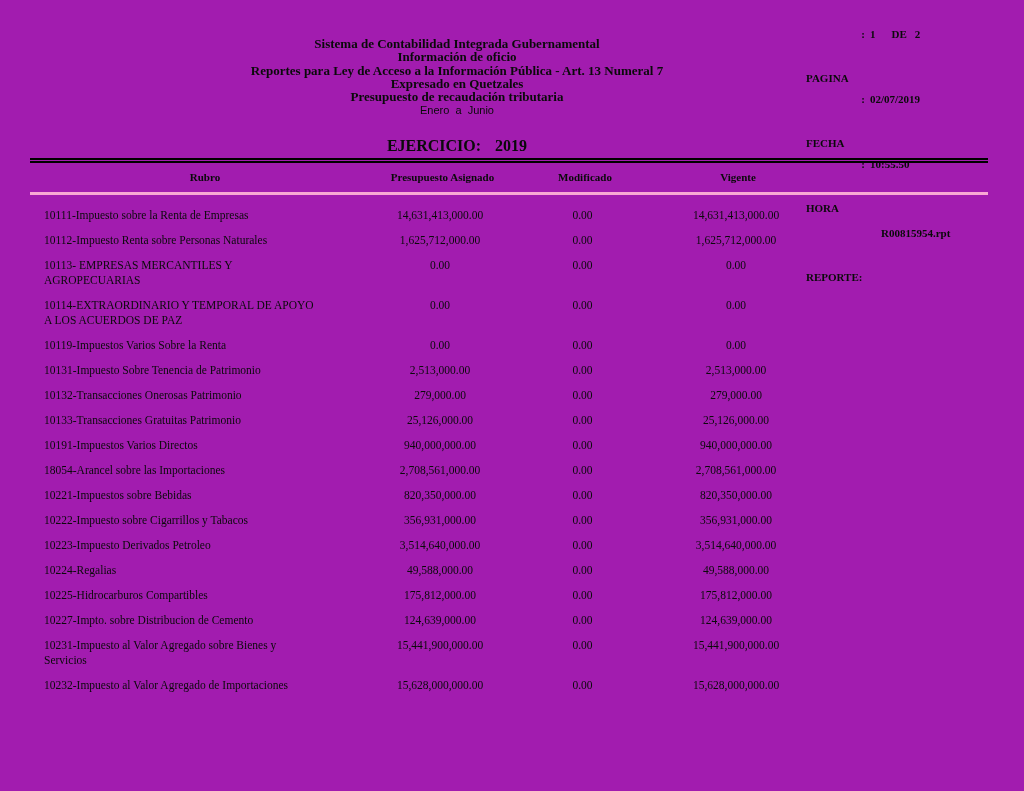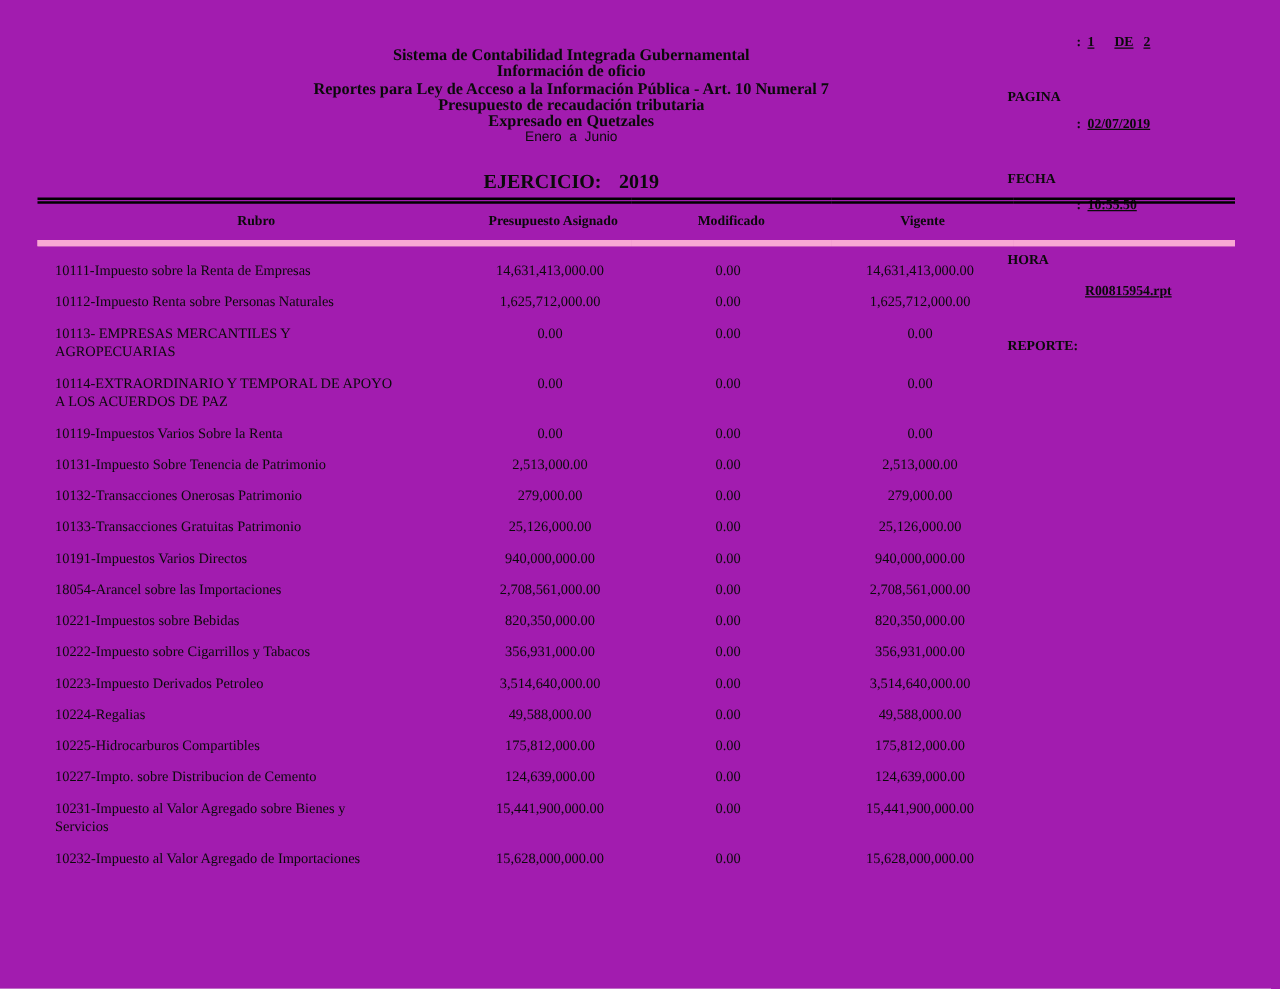--- a/index.html
+++ b/index.html
@@ -48,37 +48,37 @@
     left: 806px;
     width: 218px;
     font-weight: bold;
     font-size: 11px;
   }
   .meta-row { display: flex; margin-bottom: 9px; }
   .meta-row.reporte { margin-top: 13px; }
   .meta-label { width: 50px; margin-top: 44px; }
   .meta-label.wide { width: 56px; }
   .meta-colon { width: 14px; text-align: center; }
-  .meta-value { white-space: nowrap; text-decoration: underline; }
+  .meta-value { white-space: nowrap; }
   .meta-value .de-label { margin-left: 16px; }
   .meta-value .page-total { margin-left: 8px; }
-  .meta-value.indent { margin-left: 6px; }
+  .meta-value.indent { margin-left: 19px; }
 
   
   .budget-table {
     position: absolute;
     top: 158px;
     left: 30px;
     width: 958px;
     border-collapse: collapse;
     table-layout: fixed;
   }
   .budget-table thead tr {
     border-top: 5px double #000000;
-    border-bottom: 5px solid #f9a8d4;
+    border-bottom: 3px solid #f9a8d4;
   }
   .budget-table th {
     font-weight: bold;
     font-size: 11px;
     padding: 8px 0 9px 0;
     text-align: center;
   }
   .budget-table td {
     font-size: 11.5px;
     line-height: 15px;
@@ -93,23 +93,23 @@
   td.cell-vigente    { padding-right: 4px; }
 </style>
 </head>
 <body>
 
 <div class="page">
 
   <div class="title-block">
     <div class="title-line">Sistema de Contabilidad Integrada Gubernamental</div>
     <div class="title-line">Información de oficio</div>
-    <div class="title-line">Reportes para Ley de Acceso a la Información Pública - Art. 10 Numeral 7</div>
+    <div class="title-line">Reportes para Ley de Acceso a la Información Pública - Art. 13 Numeral 7</div>
+    <div class="title-line">Expresado en Quetzales</div>
     <div class="title-line">Presupuesto de recaudación tributaria</div>
-    <div class="title-line">Expresado en Quetzales</div>
     <div class="period-line">Enero  a  Junio</div>
     <div class="ejercicio-line">
       <span>EJERCICIO:</span><span class="ej-value">2019</span>
     </div>
   </div>
 
   <div class="meta-block">
     <div class="meta-row">
       <span class="meta-label">PAGINA</span>
       <span class="meta-colon">:</span>

